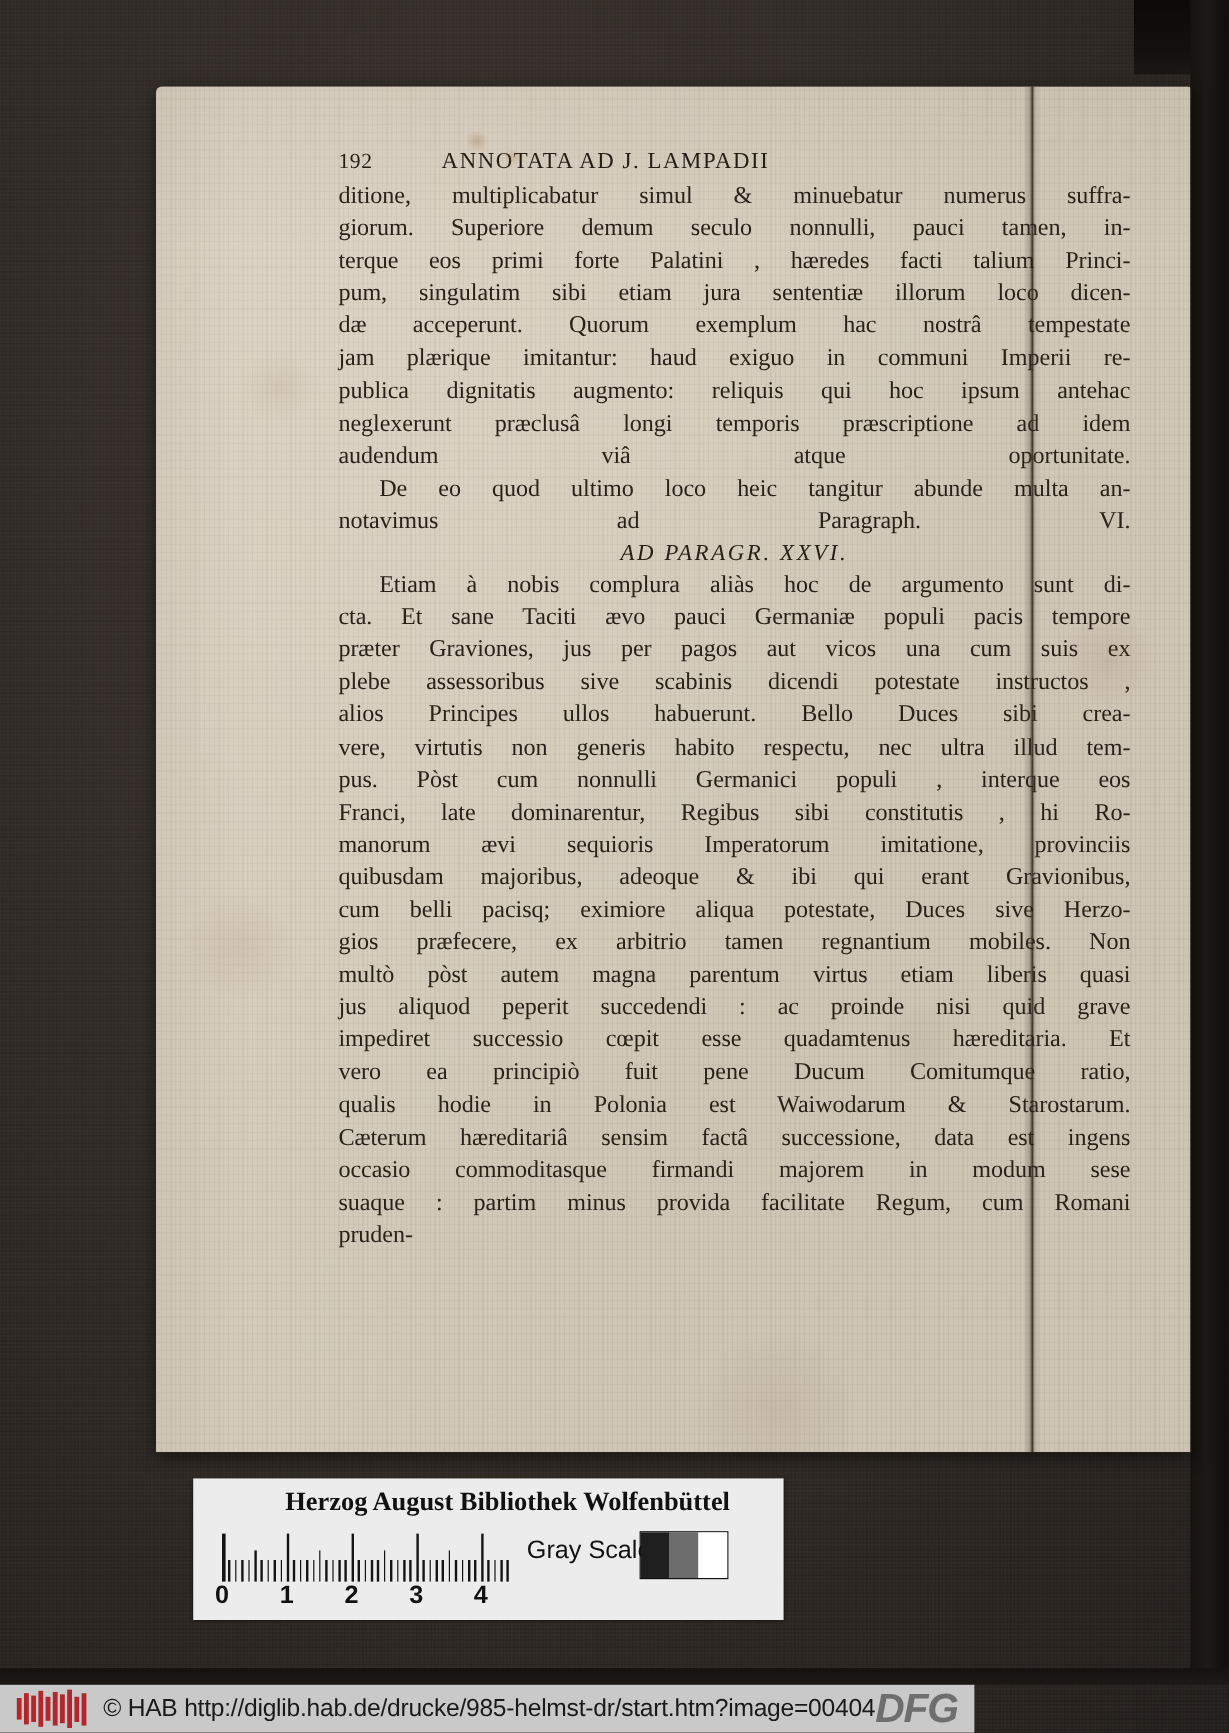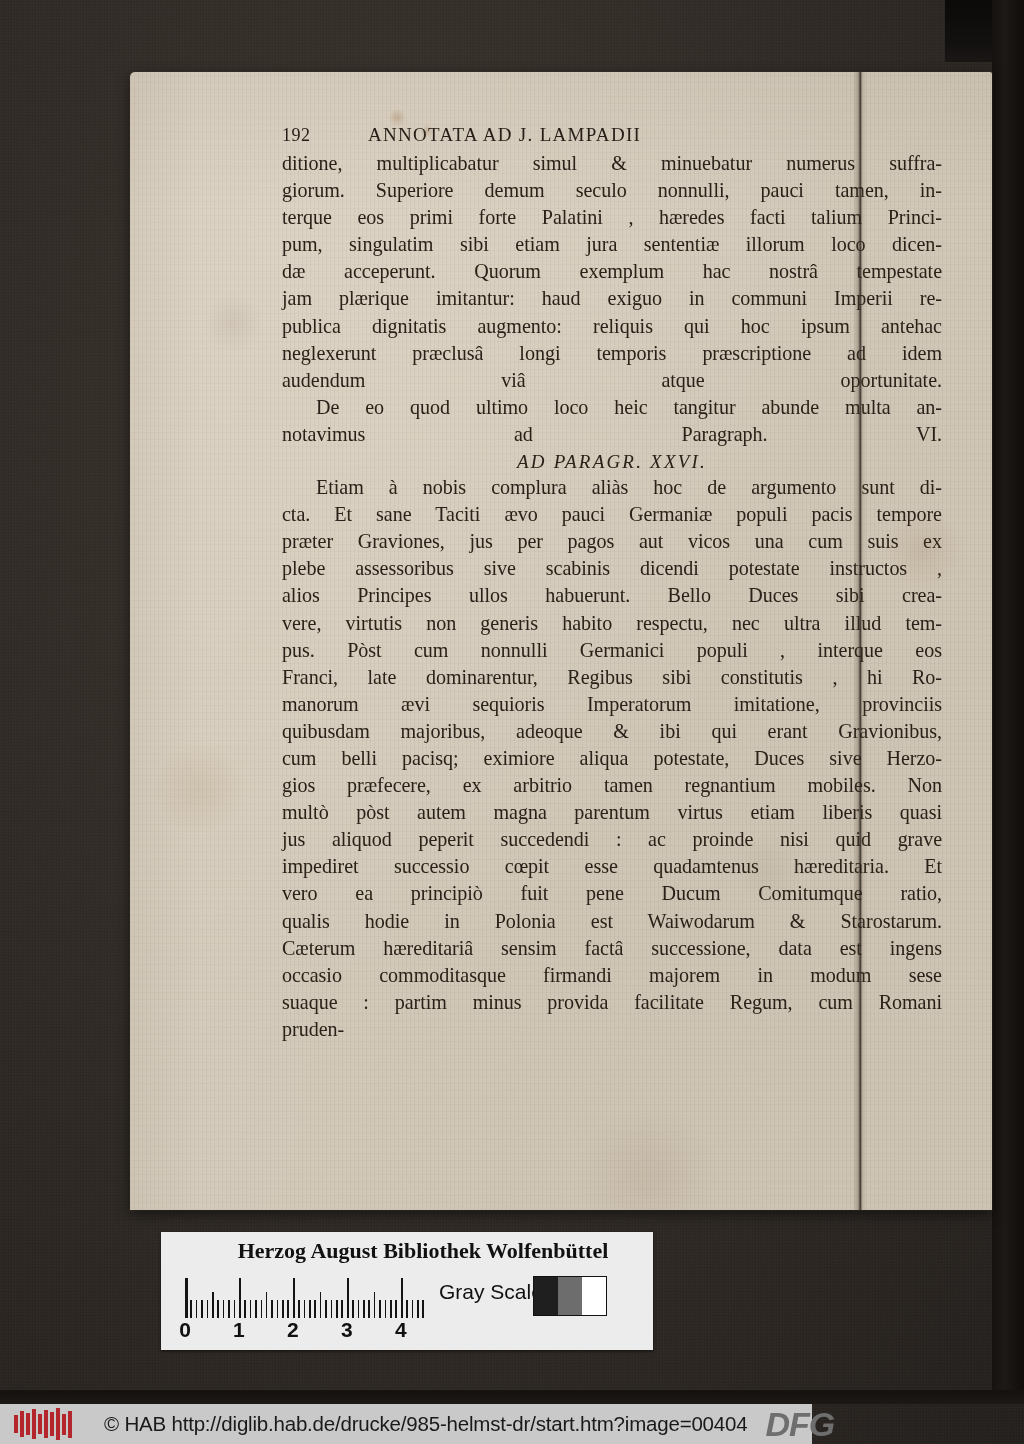--- a/index.html
+++ b/index.html
@@ -235,21 +235,20 @@
   #grayscale-patches div { flex: 1; }
 
   
   #credit-bar {
     position: absolute;
     left: 0; top: 1404px;
     width: 812px; height: 40px;
     background: #c9c9c9;
     display: flex;
     align-items: center;
-    gap: 18px;
   }
   #hab-logo {
     width: 86px; height: 40px;
     flex: none;
     display: flex;
     align-items: center;
     justify-content: center;
     gap: 2px;
   }
   #hab-logo i {

